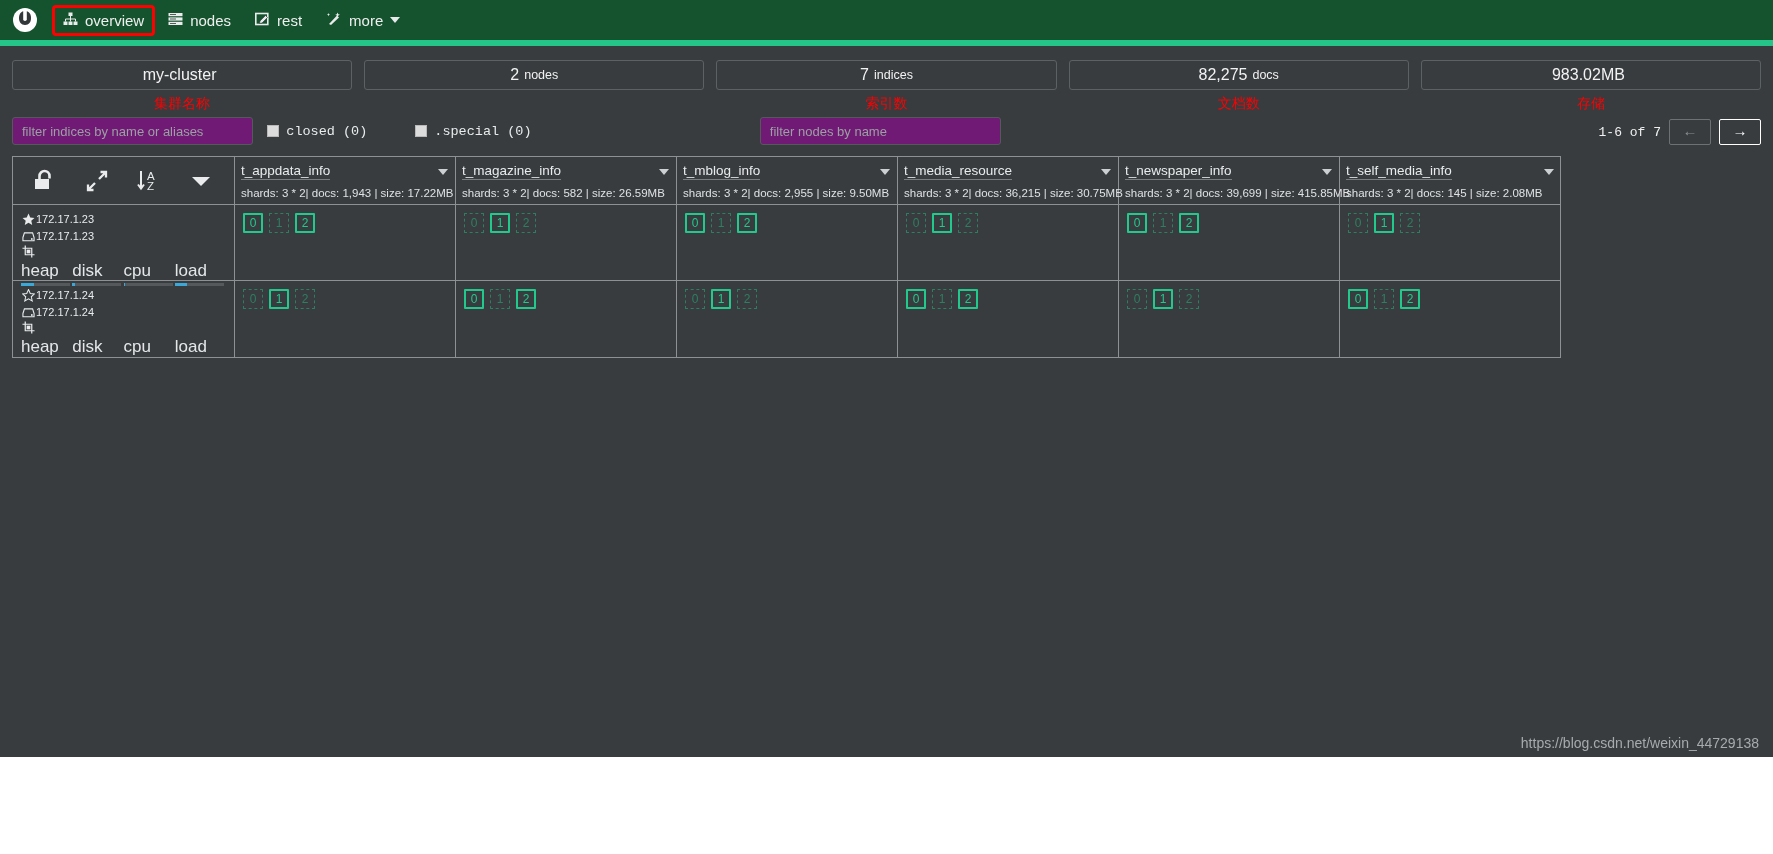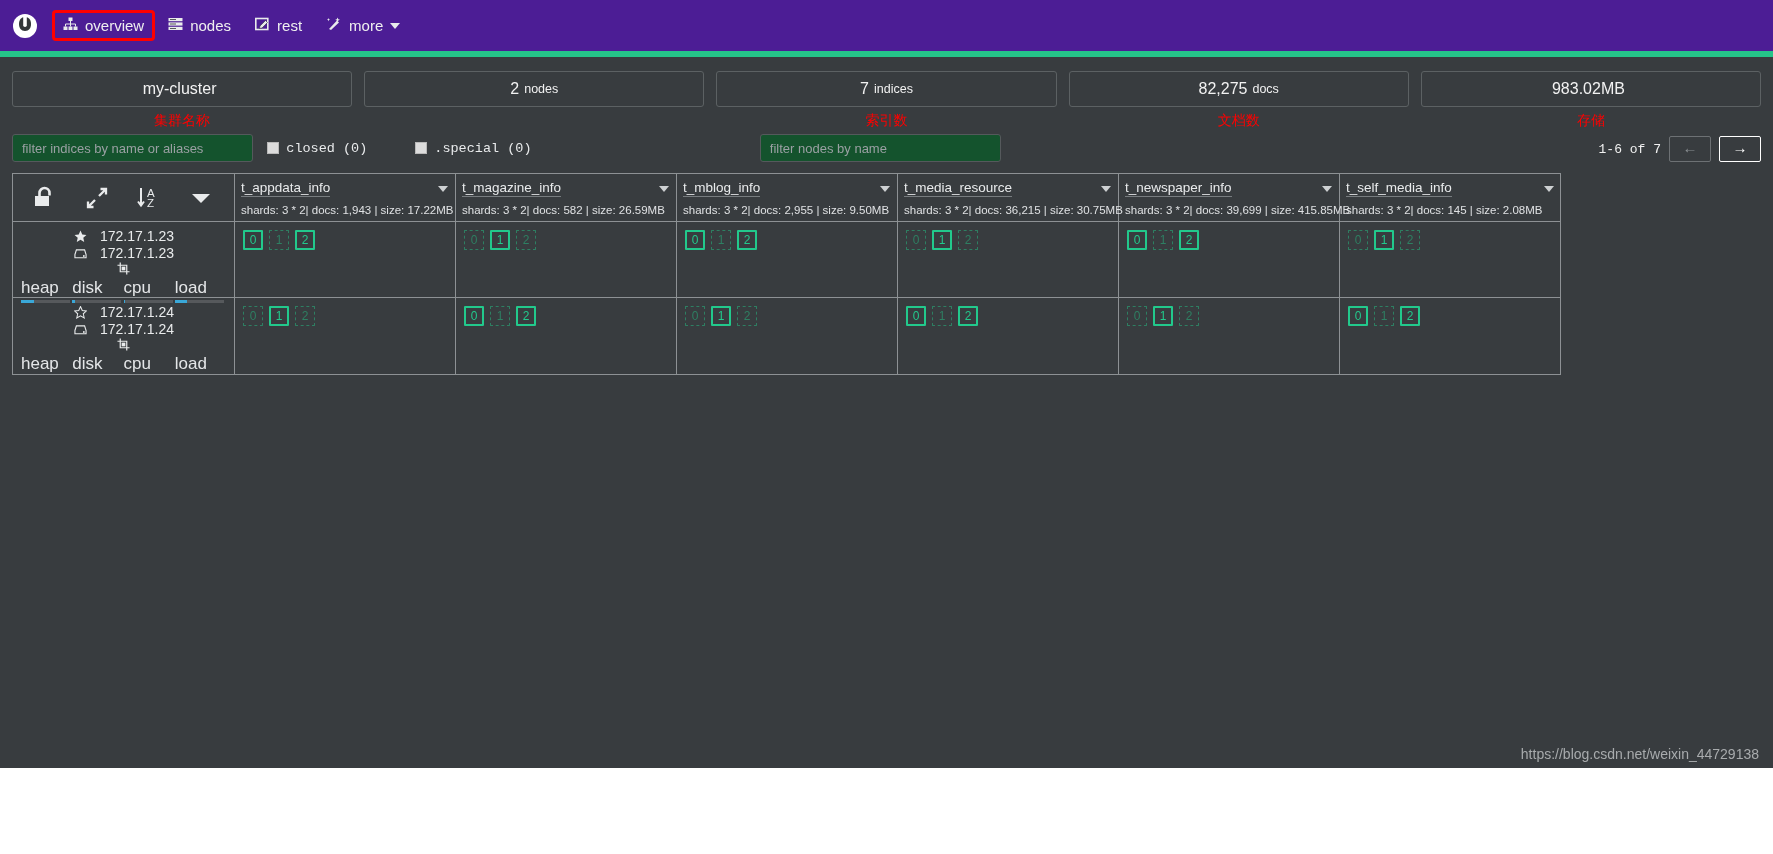--- a/index.html
+++ b/index.html
@@ -7,22 +7,22 @@
     margin: 0; padding: 0;
     width: 1773px; height: 854px;
     background: #fff;
     font-family: "Liberation Sans", sans-serif;
     overflow: hidden;
   }
 
   
   #navbar {
     position: relative;
-    height: 51px;
-    background: #4c1d95;
+    height: 40px;
+    background: #14532d;
     display: flex;
     align-items: center;
     padding: 0 14px 0 10px;
     color: #e8eaec;
   }
   #navbar-brand {
     width: 30px; height: 30px;
     display: flex; align-items: center; justify-content: center;
     margin-right: 12px;
   }
@@ -72,21 +72,21 @@
   #stats-row {
     display: flex;
     gap: 0;
     padding: 14px 12px 0 12px;
   }
   .stat-col { flex: 1; padding: 0 12px 0 0; position: relative; }
   .stat-col:last-child { padding-right: 0; }
   .stat-box {
     border: 1px solid #5c6163;
     border-radius: 3px;
-    height: 36px;
+    height: 30px;
     display: flex; align-items: center; justify-content: center;
     color: #f2f2f2;
     font-size: 16px;
     background: transparent;
   }
   .stat-box .unit { font-size: 12.5px; margin-left: 5px; }
   .stat-note {
     text-align: center;
     color: #fe0000;
     font-size: 14px;
@@ -98,21 +98,21 @@
   #filters-row {
     display: flex;
     padding: 3px 12px 0 12px;
     align-items: flex-start;
   }
   .filter-col { flex: 1; padding-right: 12px; }
   .filter-col:last-child { padding-right: 0; }
   .filter-input {
     width: 100%;
     height: 28px;
-    background: #14532d;
+    background: #701a75;
     border: 1px solid #55595c;
     border-radius: 3px;
     color: #cfd2d4;
     font-size: 13px;
     padding: 0 9px;
     outline: none;
     font-family: "Liberation Sans", sans-serif;
   }
   .filter-input::placeholder { color: #9aa0a3; }
   .checkbox-group {
@@ -206,22 +206,22 @@
 
   
   .node-cell {
     height: 76px;
     border-bottom: 1px solid #8d9194;
     padding: 6px 8px 0 8px;
     position: relative;
   }
   .node-cell:last-child { border-bottom: none; }
   .node-line {
-    display: flex; align-items: center; gap: 13px;
-    color: #e9ebec; font-size: 14px; line-height: 17px; justify-content: center;
+    display: flex; align-items: center; gap: 1px;
+    color: #e9ebec; font-size: 11px; line-height: 17px;
   }
   .node-line .ico { width: 14px; display: inline-flex; justify-content: center; }
   .node-bars {
     display: flex; margin-top: 3px; gap: 0;
   }
   .bar-item { width: 53px; }
   .bar-label { color: #e4e6e8; font-size: 17px; }
   .bar-track {
     height: 3px; background: #56595c; margin-top: 2px; width: 49px;
     position: relative;

